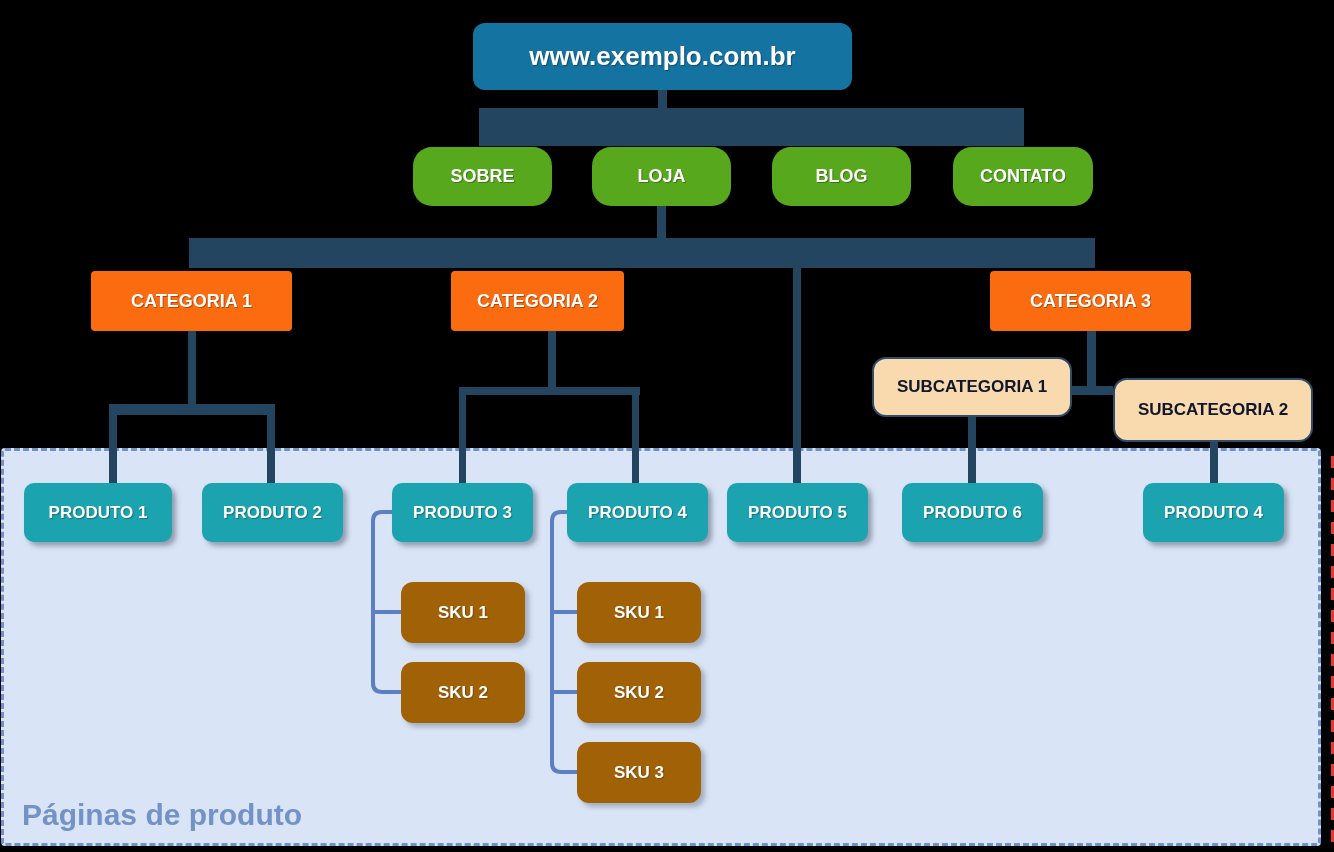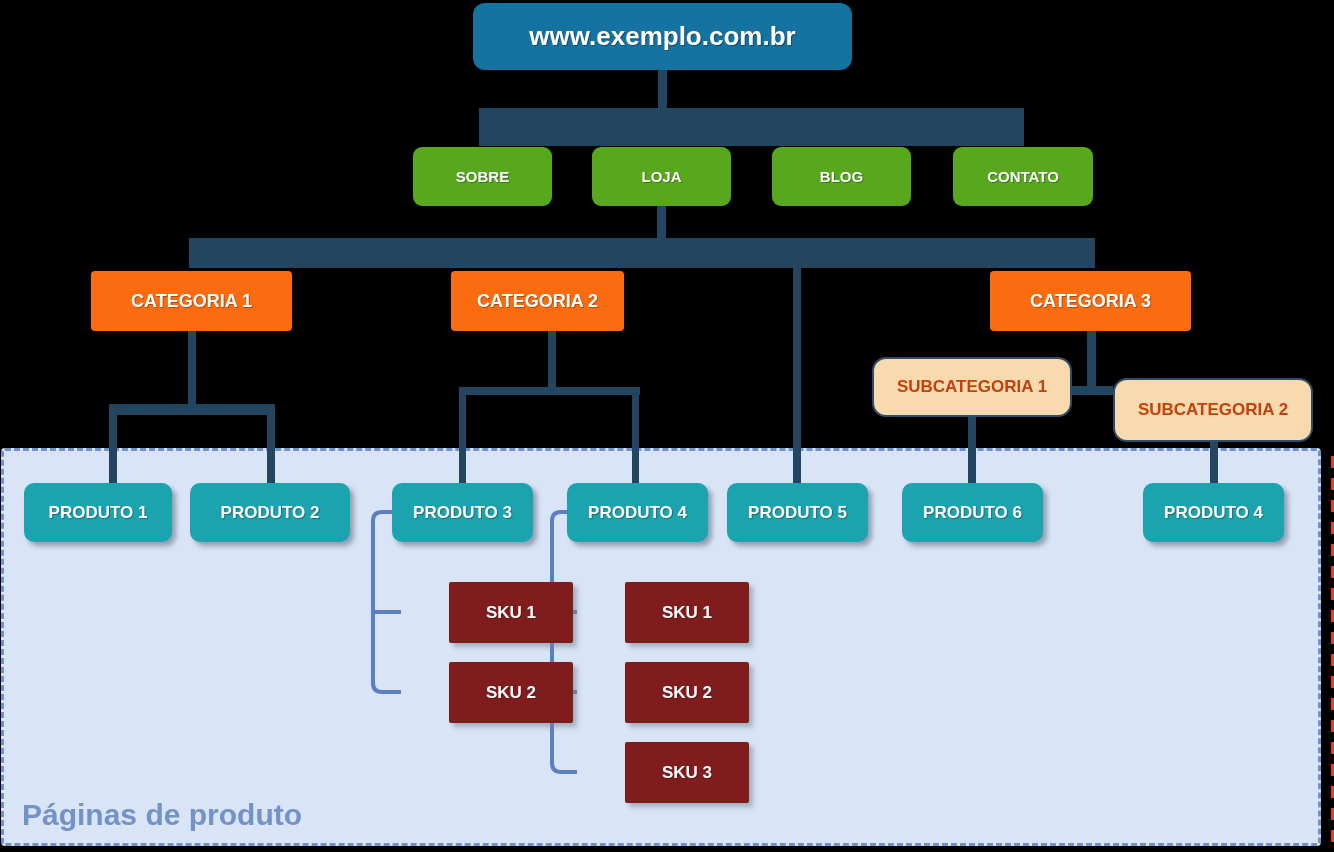--- a/index.html
+++ b/index.html
@@ -15,47 +15,47 @@
     display:flex;align-items:center;justify-content:center;
     font-weight:bold;color:#fff;
     text-align:center;
     box-sizing:border-box;
     z-index:3;
   }
   .root{
     background:#1573A2;border-radius:12px;
     font-size:26px;
     text-shadow:1px 1px 1px rgba(0,0,0,.35);
+    margin-top:20px;
   }
   .nav{
-    background:#57A81D;border-radius:9px;
-    font-size:15px;
+    background:#57A81D;border-radius:19px;
+    font-size:18px;
     text-shadow:1px 1px 0 rgba(0,0,0,.3);
   }
   .cat{
     background:#FA6C0F;border-radius:4px;
     font-size:18px;
     text-shadow:1px 1px 0 rgba(0,0,0,.3);
   }
   .subcat{
     background:#F9D9AE;border:2px solid #2E4D68;border-radius:14px;
-    color:#c2410c;font-size:17px;
+    color:#0f172a;font-size:17px;
   }
   .prod{
     background:#1BA4B0;border-radius:10px;
     font-size:17px;
     text-shadow:1px 1px 1px rgba(0,0,0,.3);
     box-shadow:4px 4px 5px rgba(90,100,120,.55);
   }
   .sku{
-    background:#7f1d1d;border-radius:2px;
+    background:#a16207;border-radius:12px;
     font-size:17px;
     text-shadow:1px 1px 1px rgba(0,0,0,.25);
     box-shadow:4px 4px 5px rgba(120,130,150,.55);
-    margin-left:48px;
   }
   .ln{position:absolute;background:#24455F;z-index:2;}
   .region{
     position:absolute;
     left:1px;top:448px;width:1320px;height:398px;
     background:#D9E4F6;
     border:3px dashed #7092C8;
     border-radius:4px;
     box-sizing:border-box;
     z-index:1;
@@ -122,21 +122,21 @@
 <div class="node nav" style="left:953px;top:147px;width:140px;height:59px">CONTATO</div>
 
 <div class="node cat" style="left:91px;top:271px;width:201px;height:60px">CATEGORIA 1</div>
 <div class="node cat" style="left:451px;top:271px;width:173px;height:60px">CATEGORIA 2</div>
 <div class="node cat" style="left:990px;top:271px;width:201px;height:60px">CATEGORIA 3</div>
 
 <div class="node subcat" style="left:872px;top:357px;width:200px;height:60px">SUBCATEGORIA 1</div>
 <div class="node subcat" style="left:1113px;top:378px;width:200px;height:64px">SUBCATEGORIA 2</div>
 
 <div class="node prod" style="left:24px;top:483px;width:148px;height:59px">PRODUTO 1</div>
-<div class="node prod" style="left:190px;top:483px;width:160px;height:59px">PRODUTO 2</div>
+<div class="node prod" style="left:202px;top:483px;width:141px;height:59px">PRODUTO 2</div>
 <div class="node prod" style="left:392px;top:483px;width:141px;height:59px">PRODUTO 3</div>
 <div class="node prod" style="left:567px;top:483px;width:141px;height:59px">PRODUTO 4</div>
 <div class="node prod" style="left:727px;top:483px;width:141px;height:59px">PRODUTO 5</div>
 <div class="node prod" style="left:902px;top:483px;width:141px;height:59px">PRODUTO 6</div>
 <div class="node prod" style="left:1143px;top:483px;width:141px;height:59px">PRODUTO 4</div>
 
 <div class="node sku" style="left:401px;top:582px;width:124px;height:61px">SKU 1</div>
 <div class="node sku" style="left:401px;top:662px;width:124px;height:61px">SKU 2</div>
 
 <div class="node sku" style="left:577px;top:582px;width:124px;height:61px">SKU 1</div>

